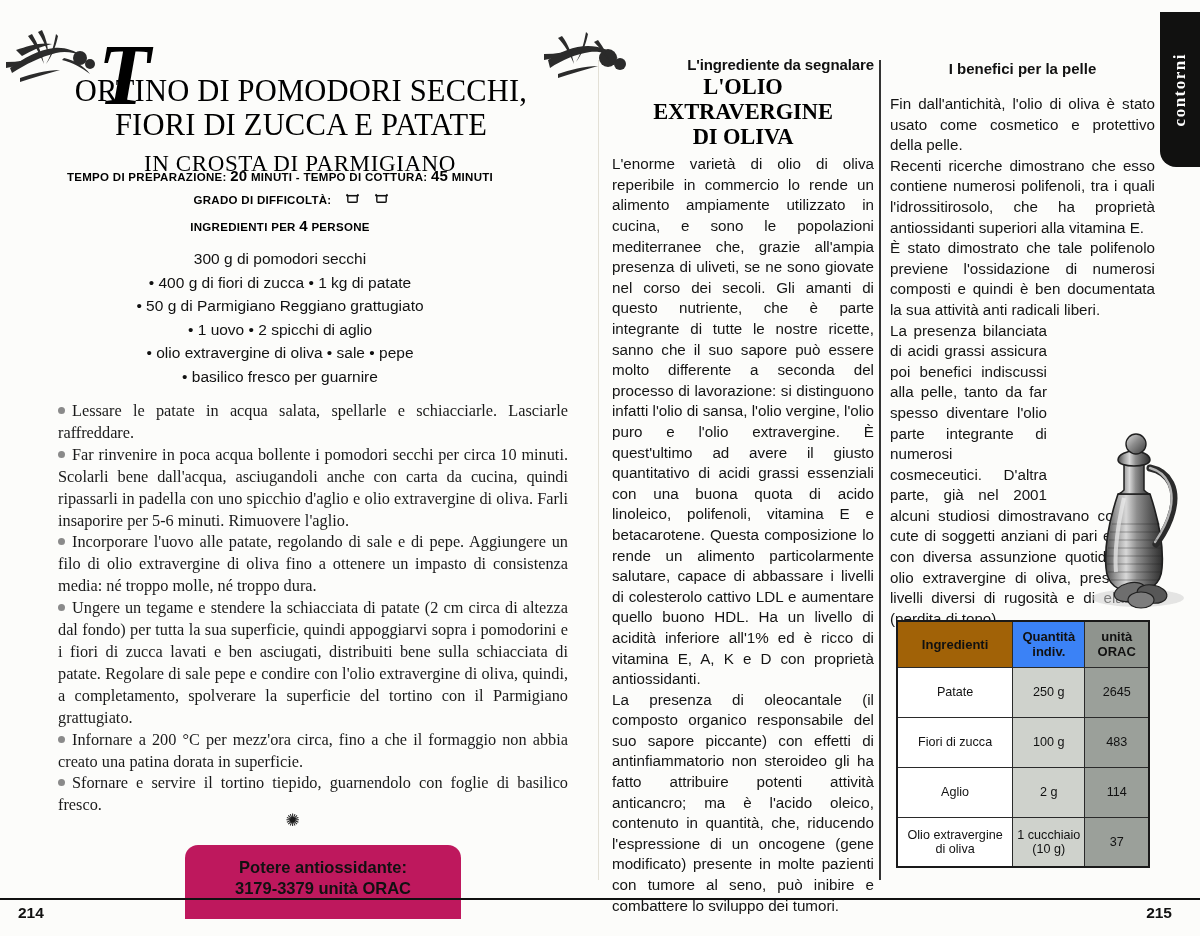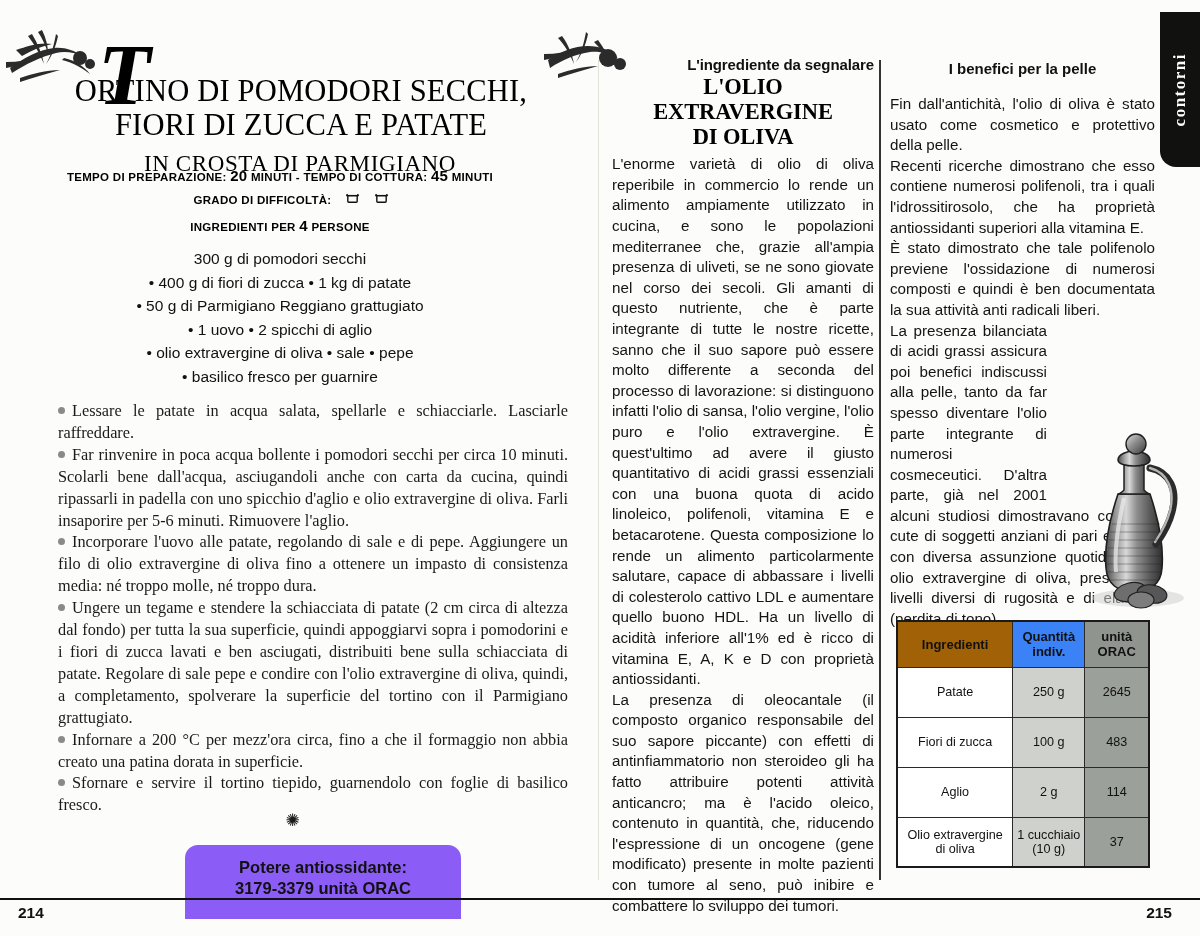--- a/index.html
+++ b/index.html
@@ -118,21 +118,21 @@
     position: absolute;
     left: 0; top: 812px; width: 585px;
     text-align: center;
     font-size: 17px; color: #1a1a1a;
     line-height: 1;
   }
   .orac-box {
     position: absolute;
     left: 185px; top: 845px;
     width: 276px; height: 74px;
-    background: #8b5cf6;
+    background: #be185d;
     border-radius: 13px 13px 0 0;
     display: flex; flex-direction: column;
     align-items: center; justify-content: flex-start;
     padding-top: 12px;
   }
   .orac-box div {
     font-family: "Liberation Sans", sans-serif;
     font-weight: bold;
     font-size: 16.5px;
     line-height: 1.28;

